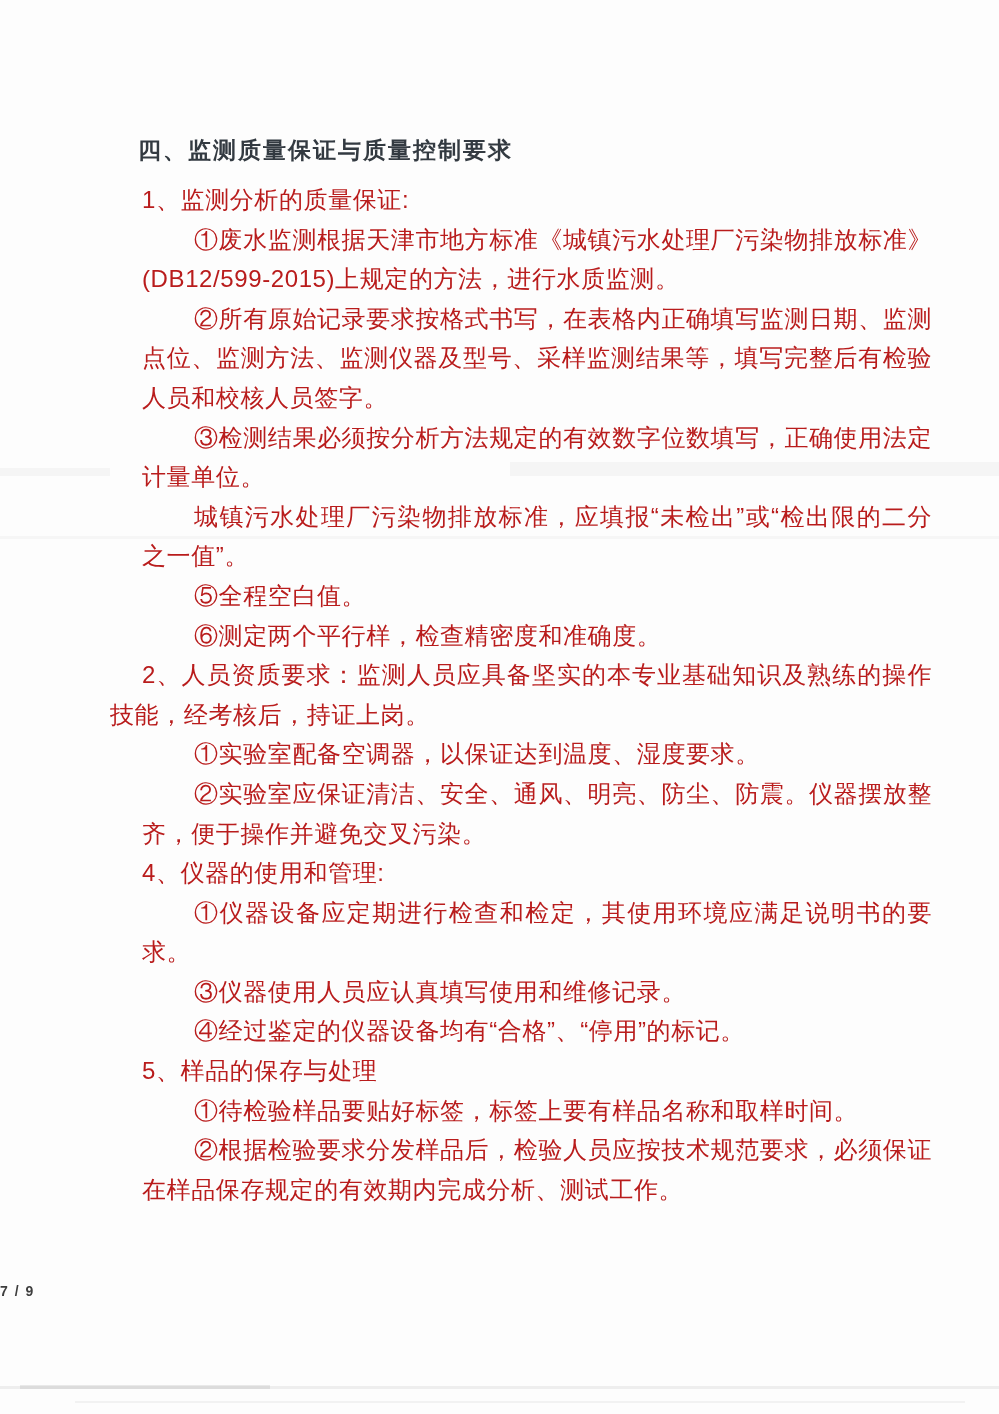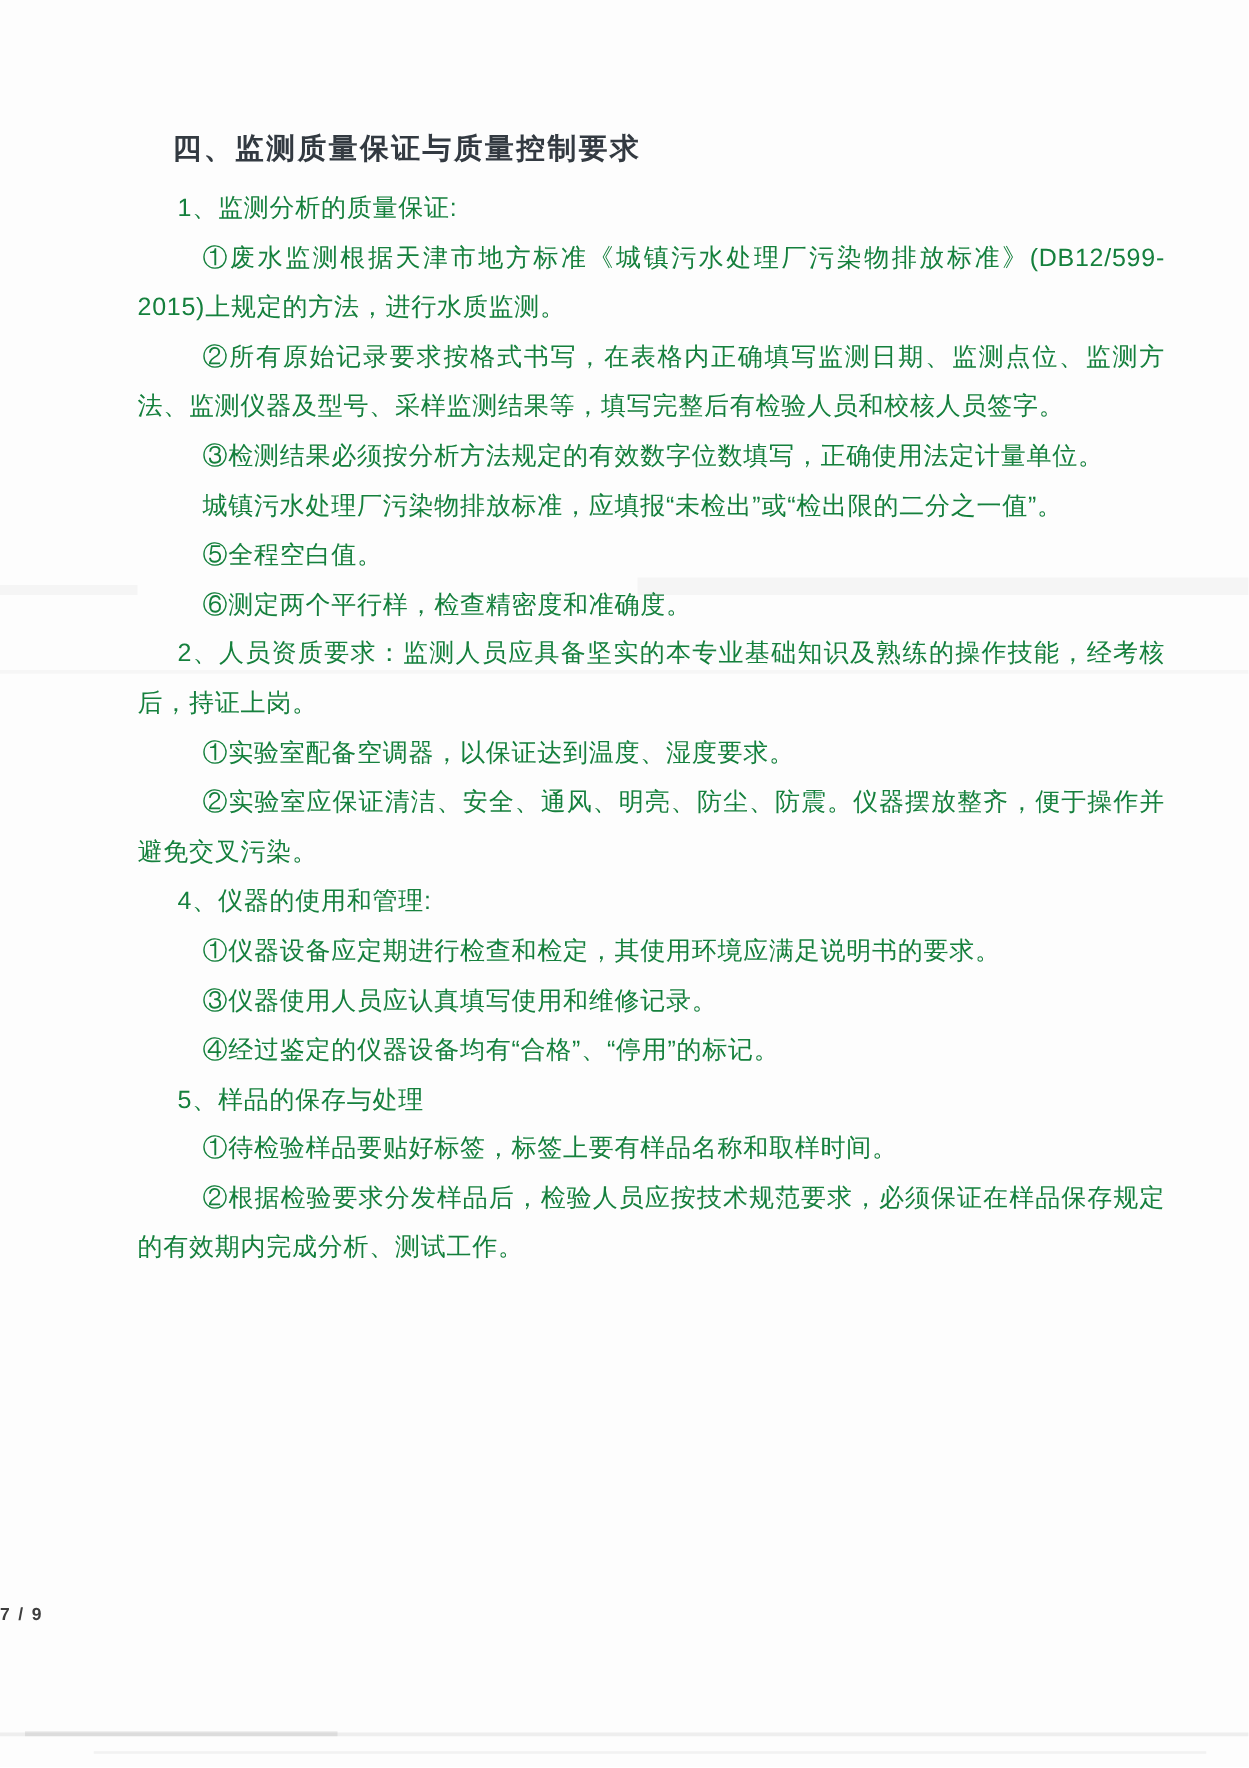--- a/index.html
+++ b/index.html
@@ -13,42 +13,42 @@
     height: 1414px;
     margin: 0 auto;
     background: #fdfdfd;
     font-family: "Liberation Sans", sans-serif;
     color: #3c434a;
     overflow: hidden;
   }
   .content {
     position: absolute;
     left: 110px;
-    top: 98px;
+    top: 130px;
     width: 822px;
   }
   .doc-heading {
     margin: 0 0 10px 0;
     padding-left: 28px;
     font-size: 23px;
     font-weight: bold;
     line-height: 40px;
     letter-spacing: 2px;
     color: #333a41;
   }
   .para {
     margin: 0;
-    font-size: 20px;
+    font-size: 24px;
     line-height: 39.6px;
     letter-spacing: 0.6px;
     text-align: justify;
-    color: #15803d;
+    color: #b91c1c;
   }
   .p-num { text-indent: 32px; }
-  .p-sub { text-indent: 52px; }
+  .p-sub { text-indent: 52px; margin-left: 32px; }
   .page-num {
     position: absolute;
     top: 1283px;
     left: 0;
     width: 100%;
     font-size: 14px;
     font-weight: bold;
     letter-spacing: 1.5px;
     color: #3e3e3e;
   }

